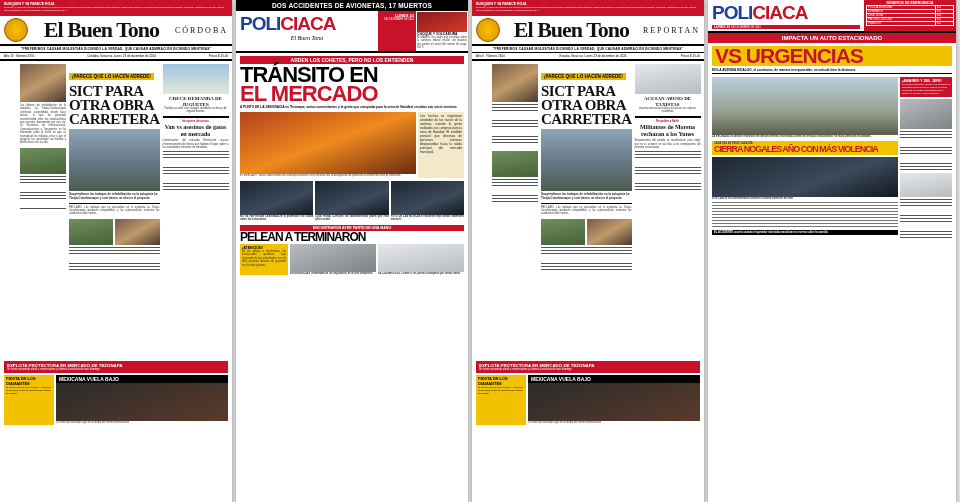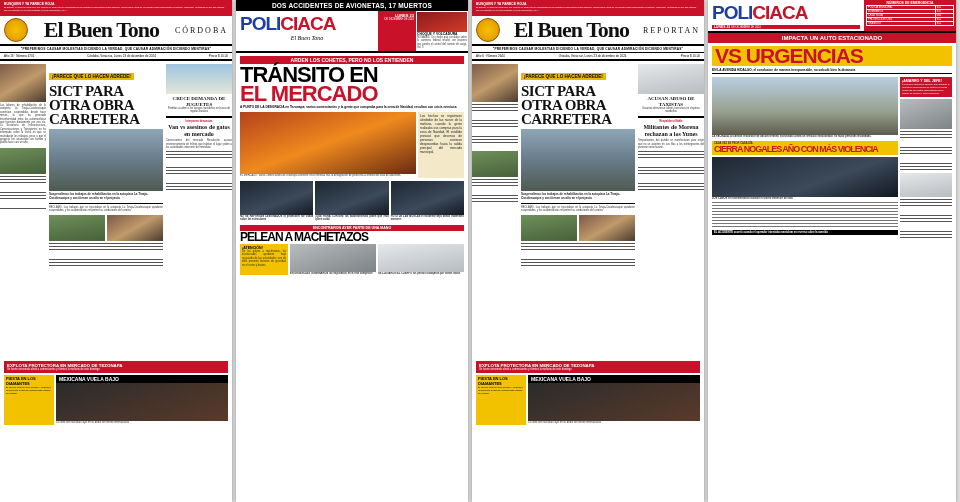--- a/index.html
+++ b/index.html
@@ -19,21 +19,21 @@
   .topstrip{height:16px;background:#c9122a;color:#fff;font-size:3px;line-height:4px;padding:2px 4px;box-sizing:border-box;}
   .topstrip .tbold{font-weight:bold;font-size:3.4px;}
   .masthead{display:flex;align-items:center;justify-content:space-between;padding:2px 4px;border-bottom:1px solid #000;}
   .logo-sun{width:22px;height:22px;border-radius:50%;background:radial-gradient(circle at 50% 50%,#f5c400 0%,#e8a200 60%,#c97d00 100%);border:1px solid #8a5a00;flex:0 0 auto;}
   .mast-title{font-family:"Liberation Serif",serif;font-weight:bold;font-size:22px;line-height:22px;letter-spacing:-1px;color:#111;}
   .mast-city{font-family:"Liberation Serif",serif;font-size:8px;letter-spacing:2px;color:#111;text-align:right;}
   .mast-sub{font-size:3.2px;text-align:center;font-weight:bold;border-top:1px solid #000;border-bottom:1px solid #000;padding:1px 0;letter-spacing:.2px;}
   .mast-meta{display:flex;justify-content:space-between;font-size:3px;padding:1px 4px;border-bottom:2px solid #000;}
 
   
-  .cols{display:flex;gap:3px;padding:3px 0;box-sizing:border-box;}
+  .cols{display:flex;gap:3px;padding:3px 20px;box-sizing:border-box;}
   .col{flex:1;}
 
   
   .kicker{background:#e8b700;color:#000;font-weight:bold;font-size:4.6px;padding:1px 3px;display:inline-block;}
   .headline-serif{font-family:"Liberation Serif",serif;font-weight:bold;font-size:15px;line-height:14px;color:#111;letter-spacing:-.5px;}
   .subline{font-size:3px;line-height:3.8px;color:#222;}
 
   .photo{background:#9aa9b4;position:relative;overflow:hidden;}
   .photo.green{background:linear-gradient(170deg,#6f8f5a,#46613a);}
   .photo.road{background:linear-gradient(180deg,#8fa6b8 0%,#6b7f8e 45%,#4e5a52 100%);}
@@ -204,21 +204,21 @@
           <div class="tiny b">¡QUÉ HORA CORTEN! los automovilistas piden que esta quien cuidó</div>
         </div>
         <div style="flex:1;">
           <div class="photo night" style="height:34px;"></div>
           <div class="tiny b">FOTO DE LAS MOSCAS el incidente dejó daños materiales menores</div>
         </div>
       </div>
 
       <div style="margin-top:3px;">
         <div class="bigred" style="font-size:3.6px;padding:1px 2px;">ENCONTRARON AYER PARTE DE UNA MANO</div>
-        <div class="huge" style="font-size:12px;margin-top:1px;">PELEAN A MACHETAZOS</div>
+        <div class="huge" style="font-size:12px;margin-top:1px;">PELEAN A TERMINARON</div>
         <div style="display:flex;gap:2px;margin-top:2px;">
           <div class="yellowbox" style="flex:0 0 44px;padding:2px;">
             <div class="b" style="font-size:3.6px;">¡ATENCIÓN!</div>
             <div class="tiny">De las golpes a machetazos, los involucrados quedaron bajo resguardo de las autoridades; uno de ellos presenta lesiones de gravedad en el rostro y brazos.</div>
           </div>
           <div style="flex:1;">
             <div class="photo grey" style="height:28px;"></div>
             <div class="tiny b">EN URGENCIAS TERMINARON los implicados en la riña campestre</div>
           </div>
           <div style="flex:1;">

